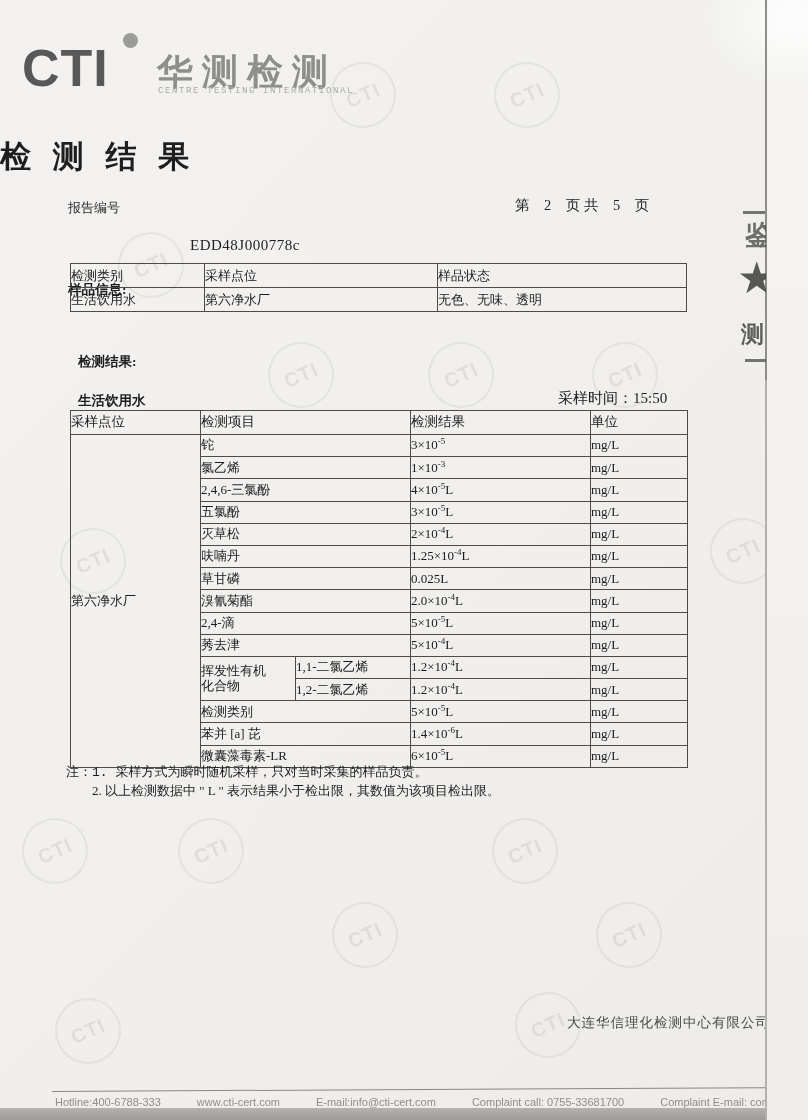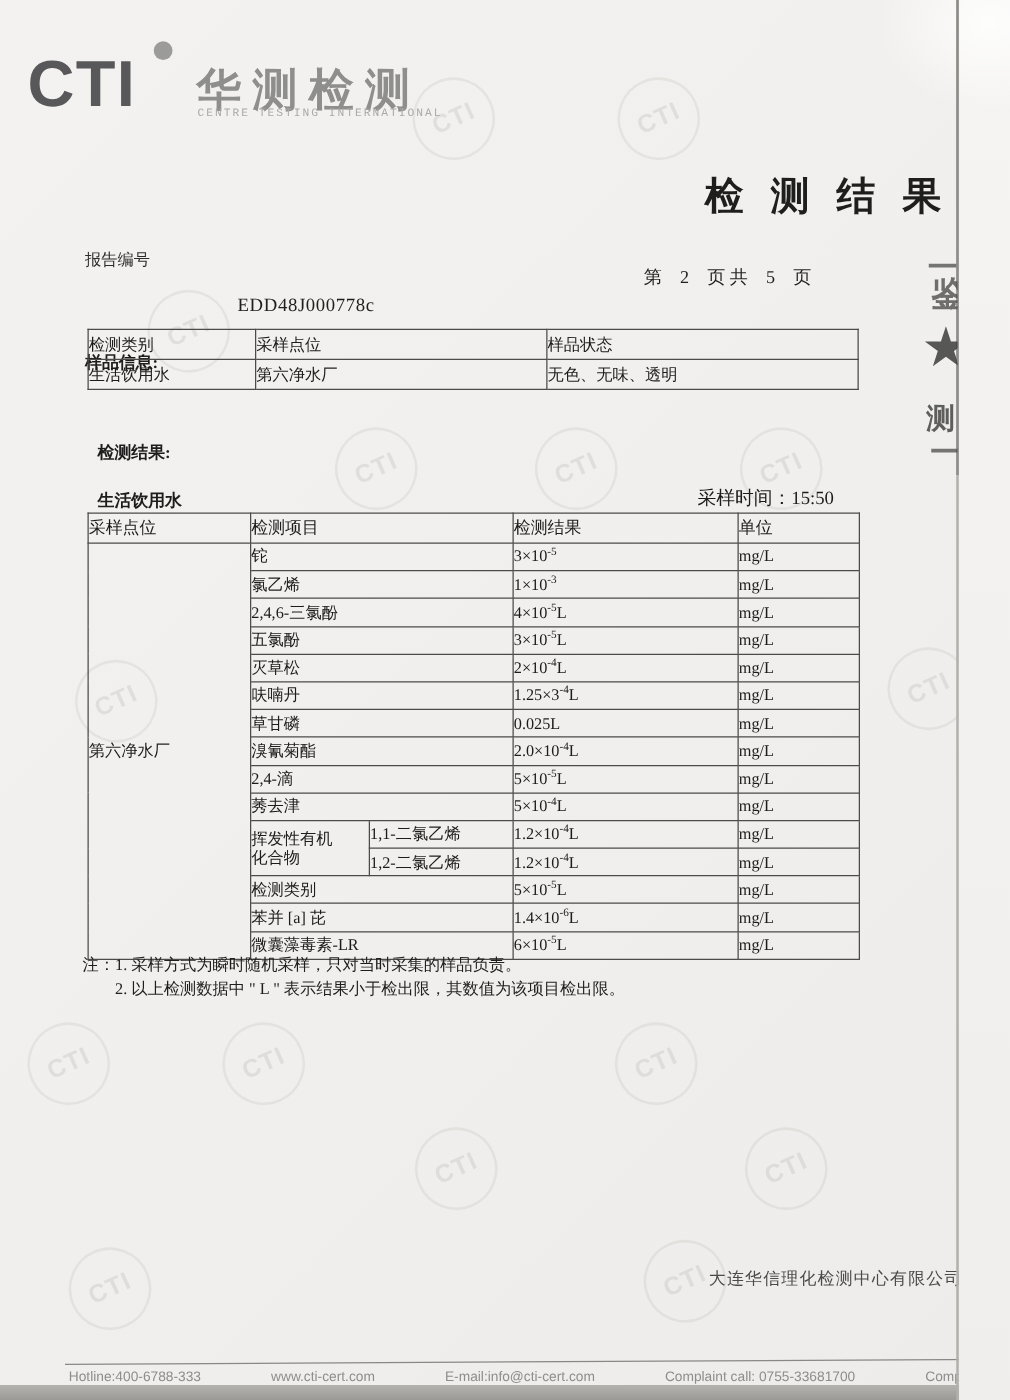--- a/index.html
+++ b/index.html
@@ -12,25 +12,25 @@
   .logo{position:absolute;left:22px;top:30px;width:300px;height:85px;}
   .logo-cti{position:absolute;left:0;top:12px;font-family:"Liberation Sans",sans-serif;
             font-weight:bold;font-size:52px;line-height:1;color:#58585a;letter-spacing:1px;}
   .logo-dot{position:absolute;left:101px;top:3px;width:15px;height:15px;border-radius:50%;background:#9b9b99;}
   .logo-cn{position:absolute;left:135px;top:18px;font-family:"Liberation Sans",sans-serif;
            font-weight:bold;font-size:36px;color:#8e8e8c;letter-spacing:9px;white-space:nowrap;}
   .logo-en{position:absolute;left:136px;top:56px;font-family:Liberation Mono, monospace;
            font-size:9px;color:#a9a9a7;letter-spacing:1.6px;white-space:nowrap;}
 
   
-  .doc-title{position:absolute;left:0;top:136px;width:760px;text-align:right;
+  .doc-title{position:absolute;left:0;top:136px;width:760px;text-align:left;
              font-size:31px;font-weight:bold;color:#1e1e1e;letter-spacing:7px;}
   .report-label{position:absolute;left:68px;top:199px;font-size:13px;color:#2c2c2c;}
   .report-number{position:absolute;left:190px;top:196px;font-size:15px;color:#1f1f1f;letter-spacing:.5px;margin-top:41px;}
-  .page-info{position:absolute;left:515px;top:212px;font-size:14.5px;color:#1f1f1f;}
+  .page-info{position:absolute;left:515px;top:196px;font-size:14.5px;color:#1f1f1f;}
 
   
   .sample-heading{position:absolute;left:68px;top:245px;font-size:13.5px;font-weight:bold;color:#1d1d1d;margin-top:36px;}
   .sample-table-wrap{position:absolute;left:70px;top:263px;width:617px;}
   table{border-collapse:collapse;width:100%;table-layout:fixed;}
   td{border:1px solid #4c4b49;font-size:13px;text-align:left;color:#1c1c1c;
      padding:0;vertical-align:middle;background:transparent;}
   .sample-table-wrap td{height:23px;}
 
   
@@ -38,29 +38,29 @@
   .water-type{position:absolute;left:78px;top:392px;font-size:13.5px;font-weight:bold;color:#1c1c1c;}
   .sampling-time{position:absolute;left:558px;top:389px;font-size:15px;color:#1c1c1c;}
   .res-table-wrap{position:absolute;left:70px;top:410px;width:618px;}
   .res-table td{height:21.2px;line-height:1.1;}
   .res-table .hdr td{height:23px;font-size:13.5px;}
   .res-table sup{font-size:9px;vertical-align:super;line-height:0;}
   .res-table .site{font-size:13px;}
   .voc{line-height:1.25;}
 
   
-  .note1{position:absolute;left:66px;top:763px;font-size:13px;color:#1e1e1e;}
+  .note1{position:absolute;left:66px;top:763px;font-size:13px;color:#1e1e1e;font-family:Liberation Mono, monospace;}
   .note2{position:absolute;left:92px;top:782px;font-size:13px;color:#1e1e1e;}
 
   
   .company{position:absolute;left:0;top:1014px;width:770px;text-align:right;
            font-size:13.5px;color:#4a4a48;letter-spacing:1px;}
   .footer-rule{position:absolute;left:52px;top:1089px;width:742px;height:1px;background:#8a8886;
                transform:rotate(-0.3deg);}
-  .footer-bar{position:absolute;left:55px;top:1096px;width:740px;display:flex;gap:56px;
+  .footer-bar{position:absolute;left:55px;top:1096px;width:740px;display:flex;gap:36px;
               font-family:"Liberation Sans",sans-serif;font-size:11px;color:#8f8d8b;white-space:nowrap;}
 
   .bottom-strip{position:absolute;left:0;top:1108px;width:808px;height:12px;
                 background:linear-gradient(#b5b3af,#9c9a96);}
 
   
   .edge-line{position:absolute;left:765px;top:0;width:2px;height:1120px;background:#b2b0ac;}
   .edge-line-dark{position:absolute;left:765px;top:0;width:2px;height:380px;background:#8f8d8a;}
   .right-margin{position:absolute;left:767px;top:0;width:41px;height:1120px;
                 background:linear-gradient(#f5f4f2,#efeeec);}
@@ -175,21 +175,21 @@
         <td><span>3×10</span><sup>-5</sup><span>L</span></td>
         <td>mg/L</td>
       </tr>
       <tr>
         <td colspan="2">灭草松</td>
         <td><span>2×10</span><sup>-4</sup><span>L</span></td>
         <td>mg/L</td>
       </tr>
       <tr>
         <td colspan="2">呋喃丹</td>
-        <td><span>1.25×3</span><sup>-4</sup><span>L</span></td>
+        <td><span>1.25×10</span><sup>-4</sup><span>L</span></td>
         <td>mg/L</td>
       </tr>
       <tr>
         <td colspan="2">草甘磷</td>
         <td><span>0.025</span><sup></sup><span>L</span></td>
         <td>mg/L</td>
       </tr>
       <tr>
         <td colspan="2">溴氰菊酯</td>
         <td><span>2.0×10</span><sup>-4</sup><span>L</span></td>

